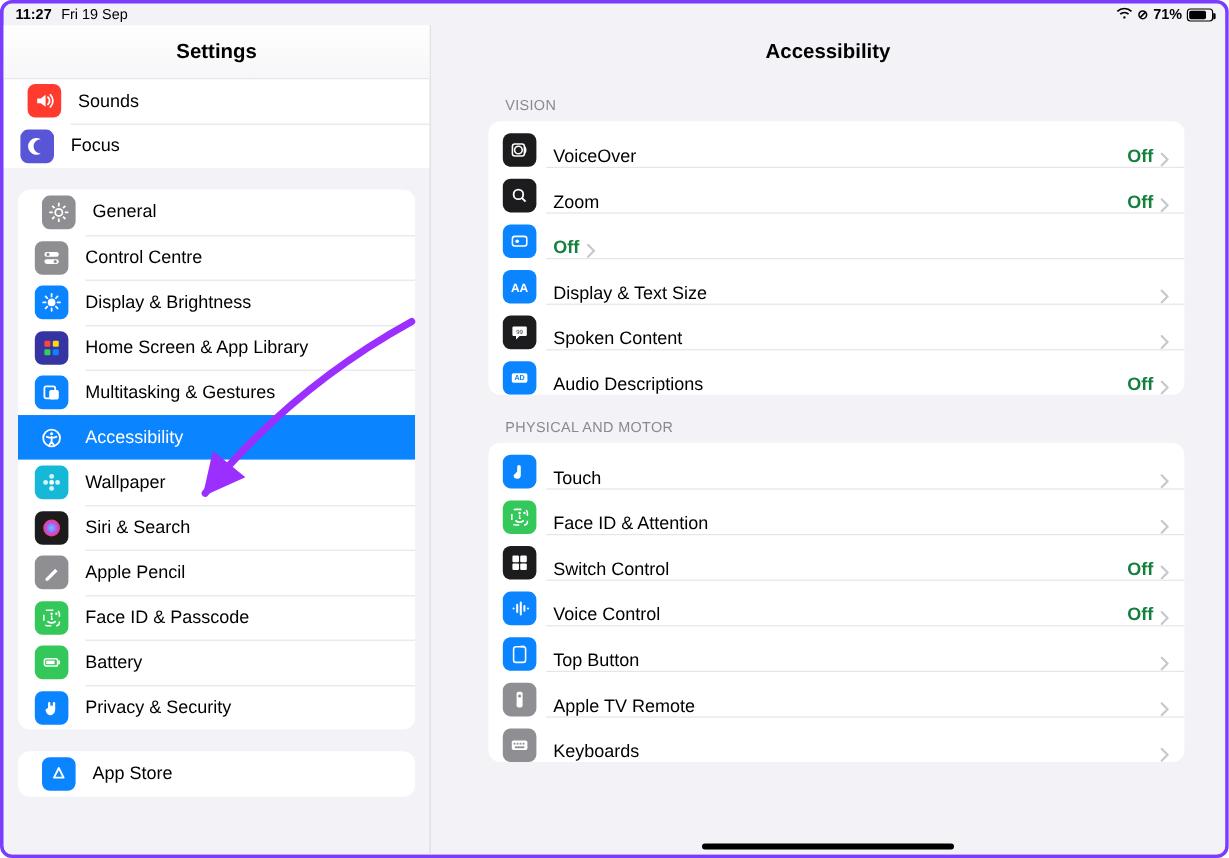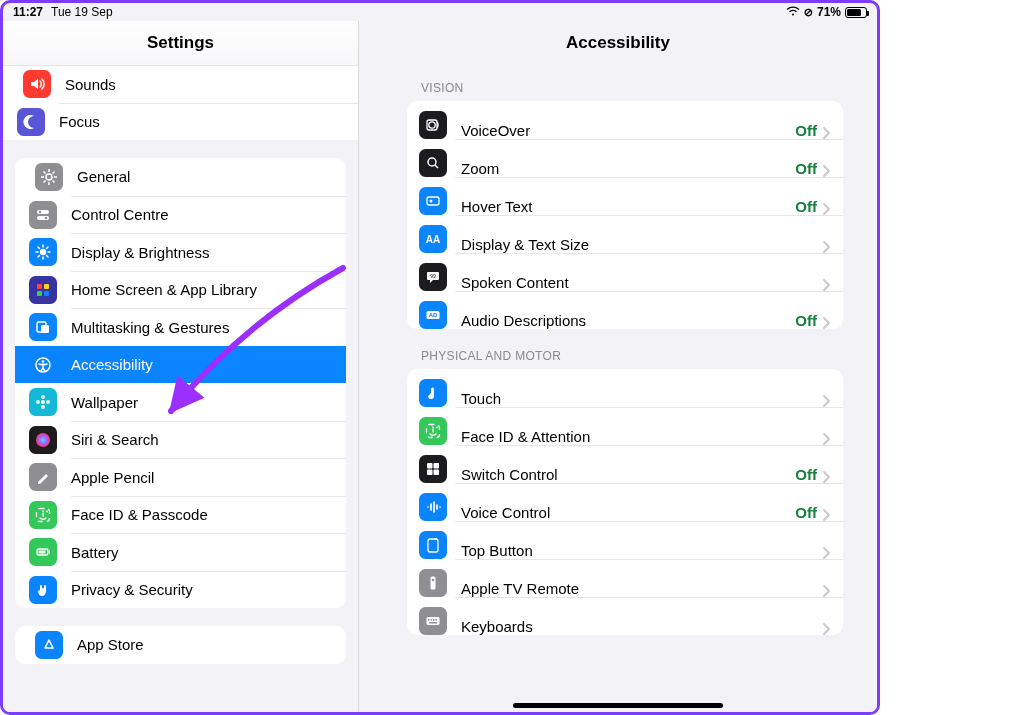--- a/index.html
+++ b/index.html
@@ -1,17 +1,17 @@
 <!DOCTYPE html>
 <html style="--ac: #9b2fff;"><head>
 <meta charset="utf-8">
 <style>
   * { box-sizing: border-box; margin: 0; padding: 0; font-family: -apple-system, BlinkMacSystemFont, "Segoe UI", Helvetica, Arial, sans-serif; -webkit-font-smoothing: antialiased; }
   html, body { width: 1024px; height: 715px; overflow: hidden; }
-  .frame { width: 880px; height: 715px; border: 3px solid #7a3cff; border-radius: 10px; position: relative; background: #f2f2f7; overflow: hidden; }
+  .frame { width: 1024px; height: 715px; border: 3px solid #7a3cff; border-radius: 10px; position: relative; background: #f2f2f7; overflow: hidden; }
   .status-bar { position: absolute; top: 0; left: 0; right: 0; height: 18px; display: flex; align-items: center; padding: 0 10px; font-size: 12px; font-weight: 600; color: #000; }
   .status-left { display: flex; gap: 8px; }
   .status-right { margin-left: auto; display: flex; align-items: center; gap: 4px; font-size: 12px; }
   .status-date { font-weight: 500; }
   .battery { width: 22px; height: 11px; border: 1px solid #000; border-radius: 3px; position: relative; }
   .battery::after { content:""; position:absolute; right:-3px; top:3px; width:2px; height:5px; background:#000; border-radius:0 1px 1px 0;}
   .battery-fill { position:absolute; left:1px; top:1px; bottom:1px; width:70%; background:#000; border-radius:1.5px; }
 
   .columns { display: flex; position: absolute; top: 0; left: 0; right: 0; bottom: 0; padding-top: 18px; }
   .sidebar { width: 356px; flex: 0 0 356px; border-right: 1px solid #d8d8dc; background: #f2f2f7; display: flex; flex-direction: column; }
@@ -49,21 +49,21 @@
   .arrow-overlay { position: absolute; pointer-events: none; z-index: 50; }
 </style>
 </head>
 <body>
 
 <div class="frame">
 
   <div class="status-bar">
     <div class="status-left">
       <span>11:27</span>
-      <span class="status-date">Tue 19 Sep</span>
+      <span class="status-date">Fri 19 Sep</span>
     </div>
     <div class="status-right">
       <span>
         <svg width="14" height="10" viewBox="0 0 14 10">
             <path d="M7 9.5a1 1 0 100-2 1 1 0 000 2zm-3-3.2a4.5 4.5 0 016 0l1-1a6 6 0 00-8 0l1 1zm-2.4-2.4a8 8 0 0110.8 0l1-1a9.5 9.5 0 00-12.8 0l1 1z" fill="#000"></path>
           </svg>
       </span>
       <span style="font-size:11px;">⊘</span>
       <span>71%</span>
       <span class="battery">
@@ -275,21 +275,20 @@
                 </svg>
               </span>
             </div>
             <div class="d-row">
               <span class="icon-box" style="background: rgb(10, 132, 255);">
                 <svg viewBox="0 0 18 18">
                   <rect x="3" y="5" width="12" height="8" rx="2" fill="none" stroke="#fff" stroke-width="1.3"></rect>
                   <circle cx="7" cy="9" r="1.5" fill="#fff"></circle>
                 </svg>
               </span>
-              <span class="label">Hover Text</span>
               <span class="value">Off</span>
               <span class="chevron">
                 <svg viewBox="0 0 8 12">
                   <path d="M1 1l5 5-5 5" stroke="currentColor" stroke-width="1.8" fill="none" stroke-linecap="round" stroke-linejoin="round"></path>
                 </svg>
               </span>
             </div>
             <div class="d-row">
               <span class="icon-box" style="background: rgb(10, 132, 255);">
                 <svg viewBox="0 0 18 18">

